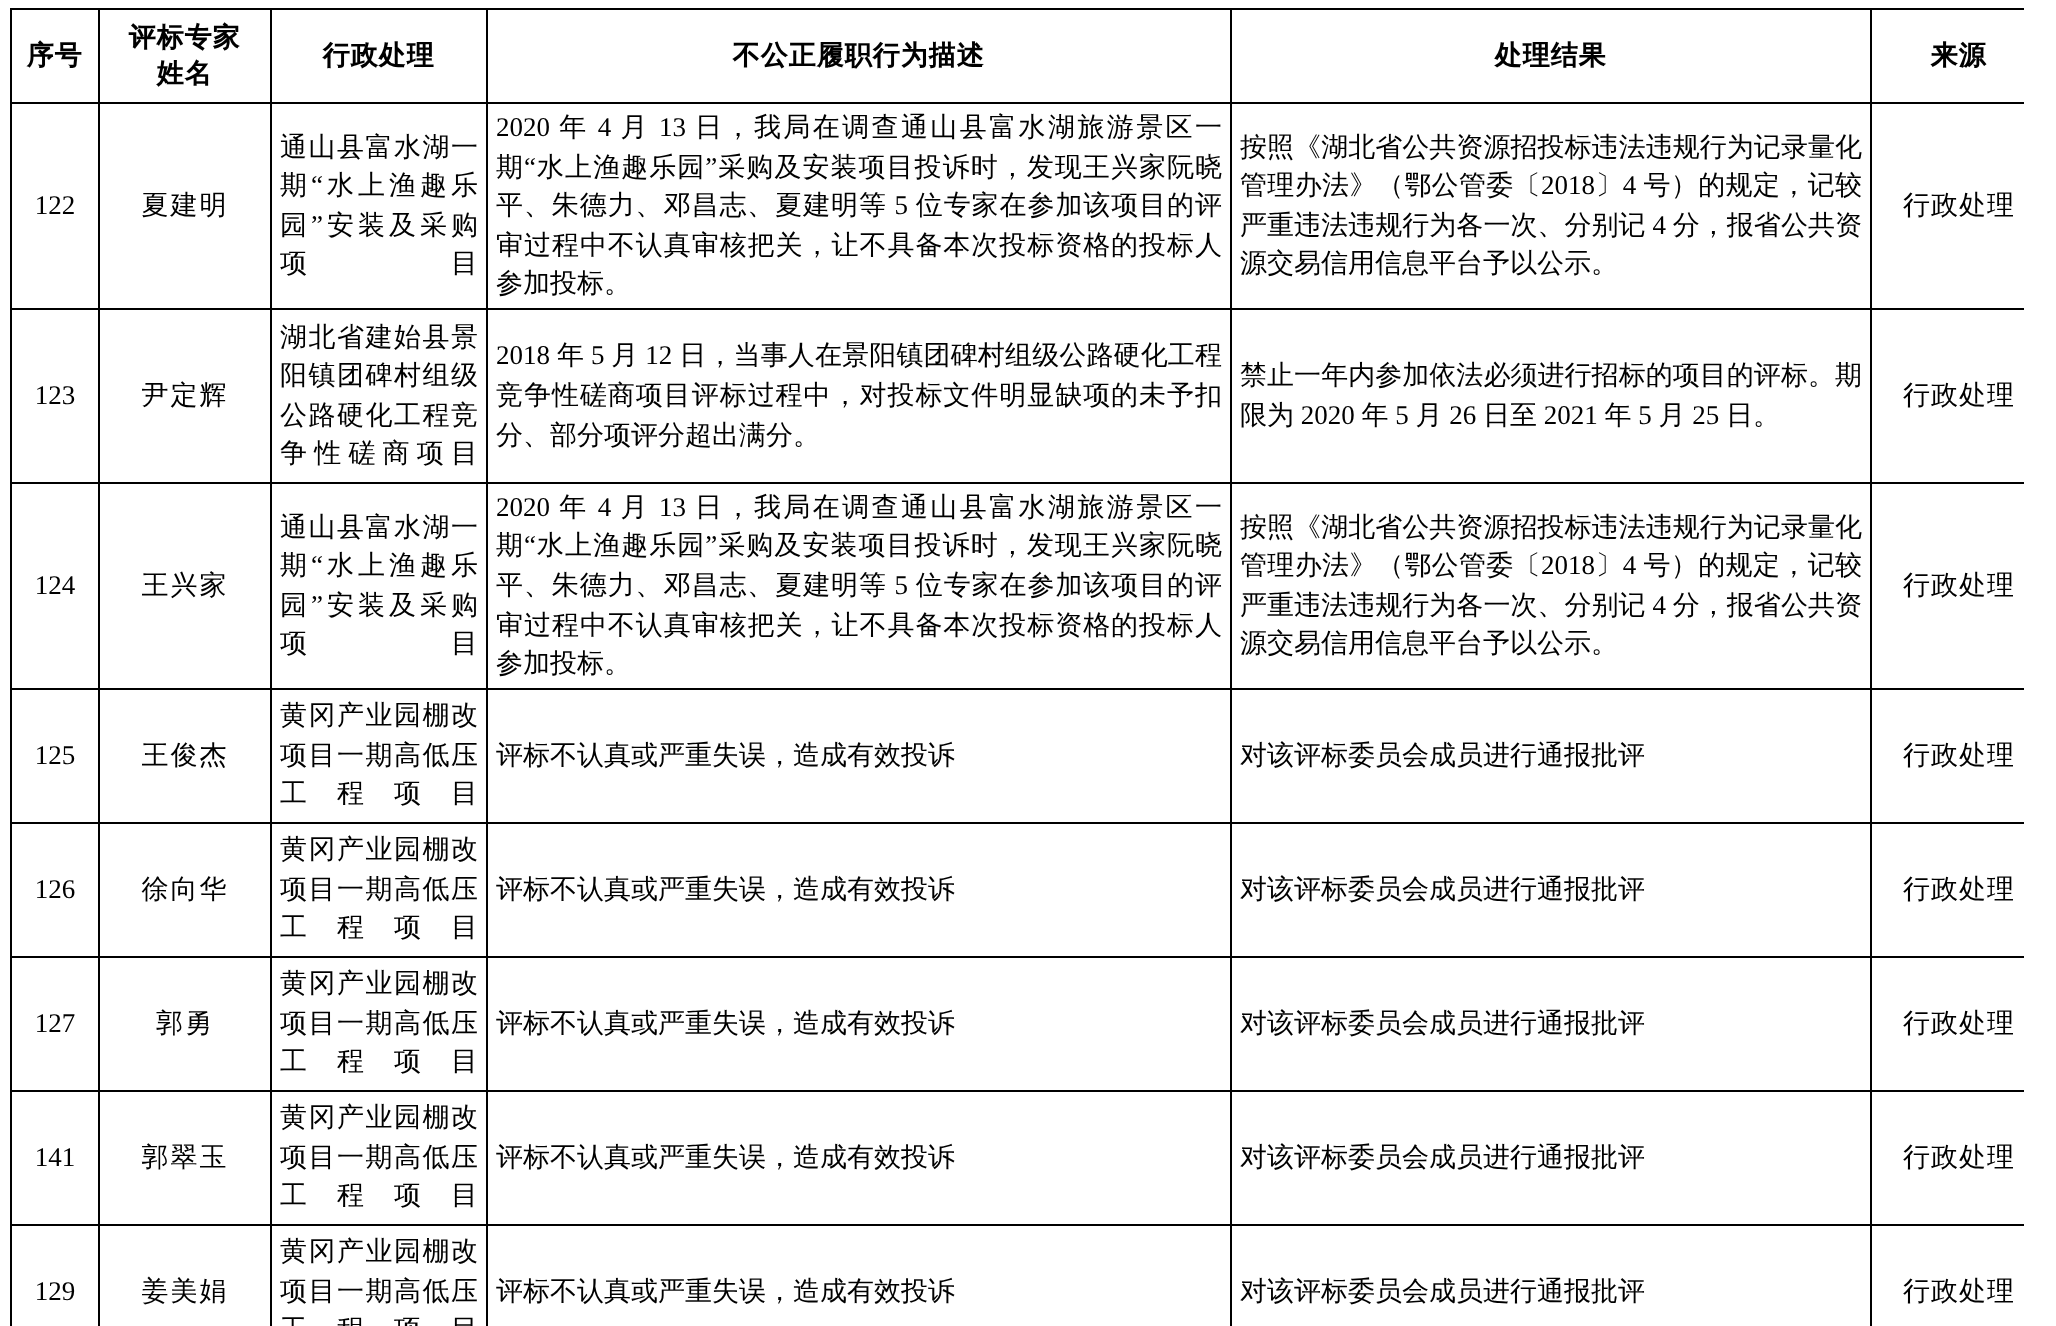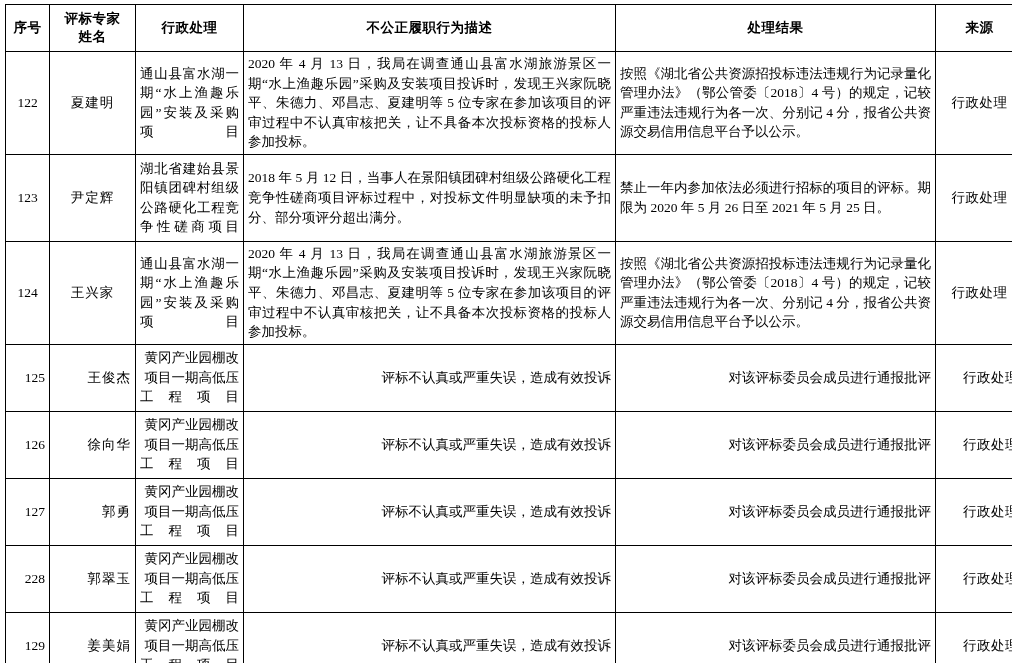--- a/index.html
+++ b/index.html
@@ -75,21 +75,21 @@
     text-align: center;
     font-size: 13.5px;
     letter-spacing: 0.5px;
   }
   .hdr-two-line {
     display: block;
     line-height: 1.35;
   }
   tr.r-tall td { height: 94px; }
   tr.r-mid td { height: 82px; }
-  tr.r-short td { height: 62px; text-align: right; }
+  tr.r-short td { height: 62px; }
 </style>
 </head>
 <body>
 
 <div id="sheet">
   <table class="record-table">
     <colgroup>
       <col style="width:44px">
       <col style="width:86px">
       <col style="width:108px">
@@ -153,21 +153,21 @@
       </tr>
       <tr class="r-short">
         <td class="seq">127</td>
         <td class="expert">郭勇</td>
         <td class="project">黄冈产业园棚改项目一期高低压工程项目</td>
         <td class="desc">评标不认真或严重失误，造成有效投诉</td>
         <td class="result">对该评标委员会成员进行通报批评</td>
         <td class="source">行政处理</td>
       </tr>
       <tr class="r-short">
-        <td class="seq">228</td>
+        <td class="seq">141</td>
         <td class="expert">郭翠玉</td>
         <td class="project">黄冈产业园棚改项目一期高低压工程项目</td>
         <td class="desc">评标不认真或严重失误，造成有效投诉</td>
         <td class="result">对该评标委员会成员进行通报批评</td>
         <td class="source">行政处理</td>
       </tr>
       <tr class="r-short">
         <td class="seq">129</td>
         <td class="expert">姜美娟</td>
         <td class="project">黄冈产业园棚改项目一期高低压工程项目</td>

